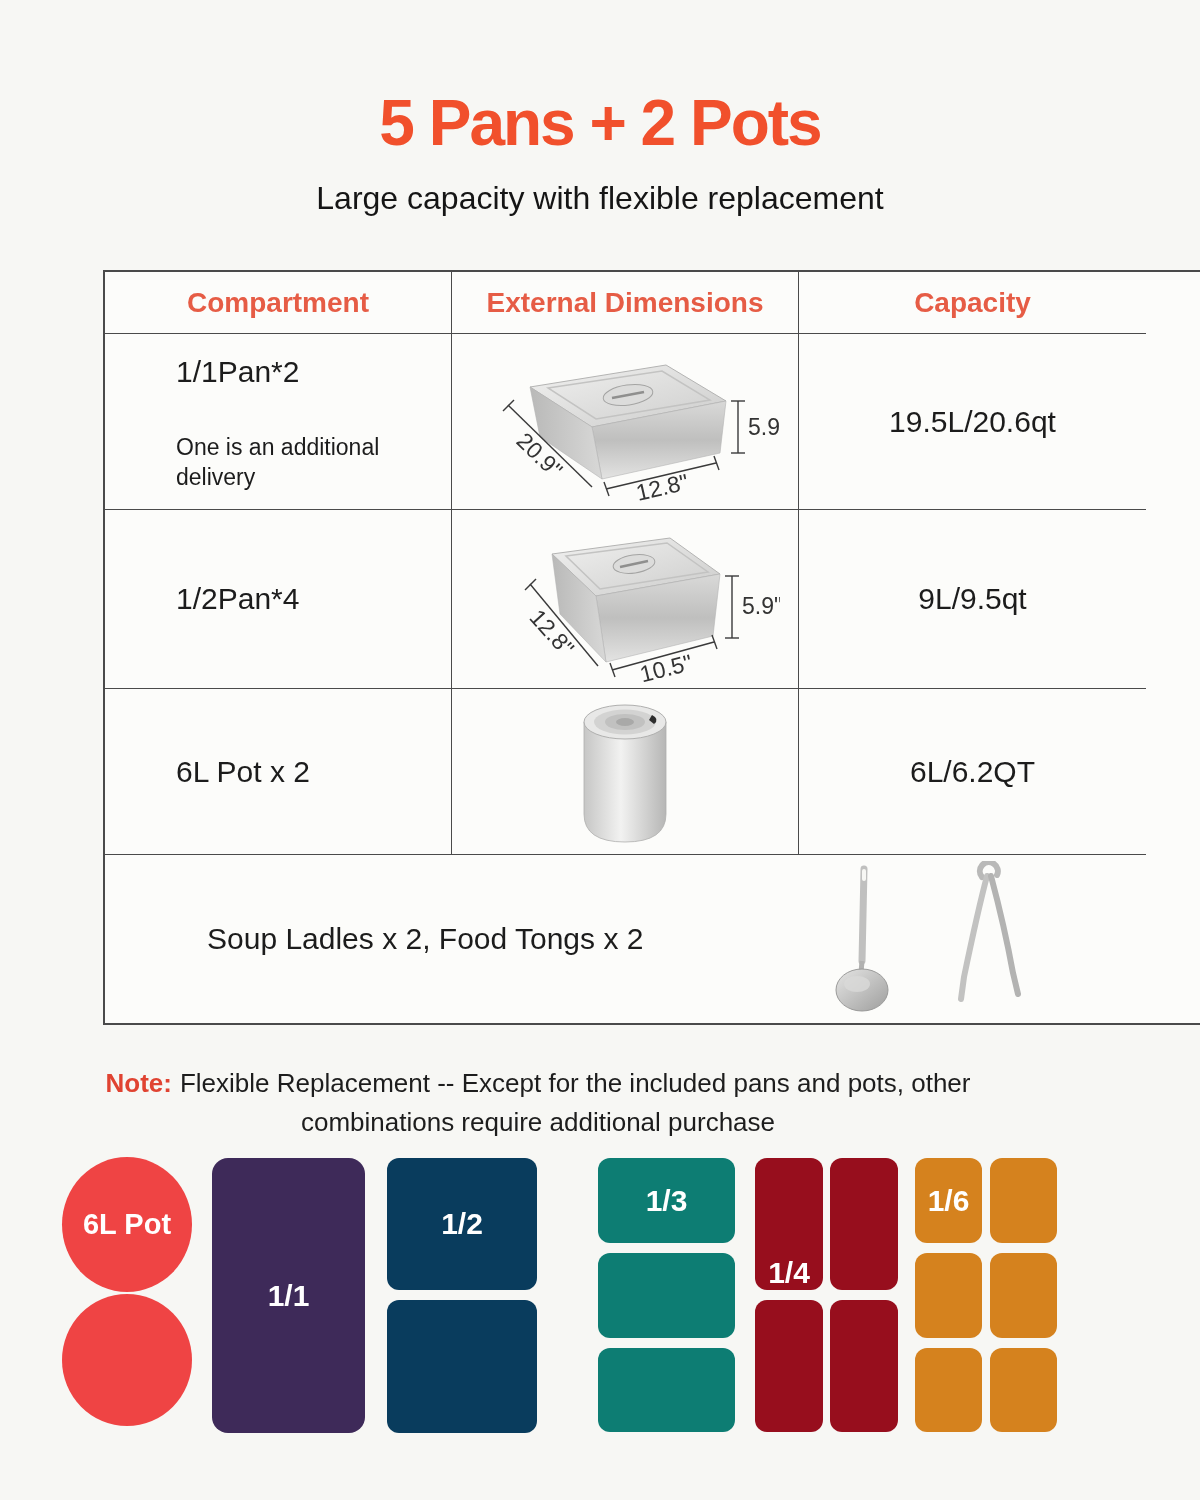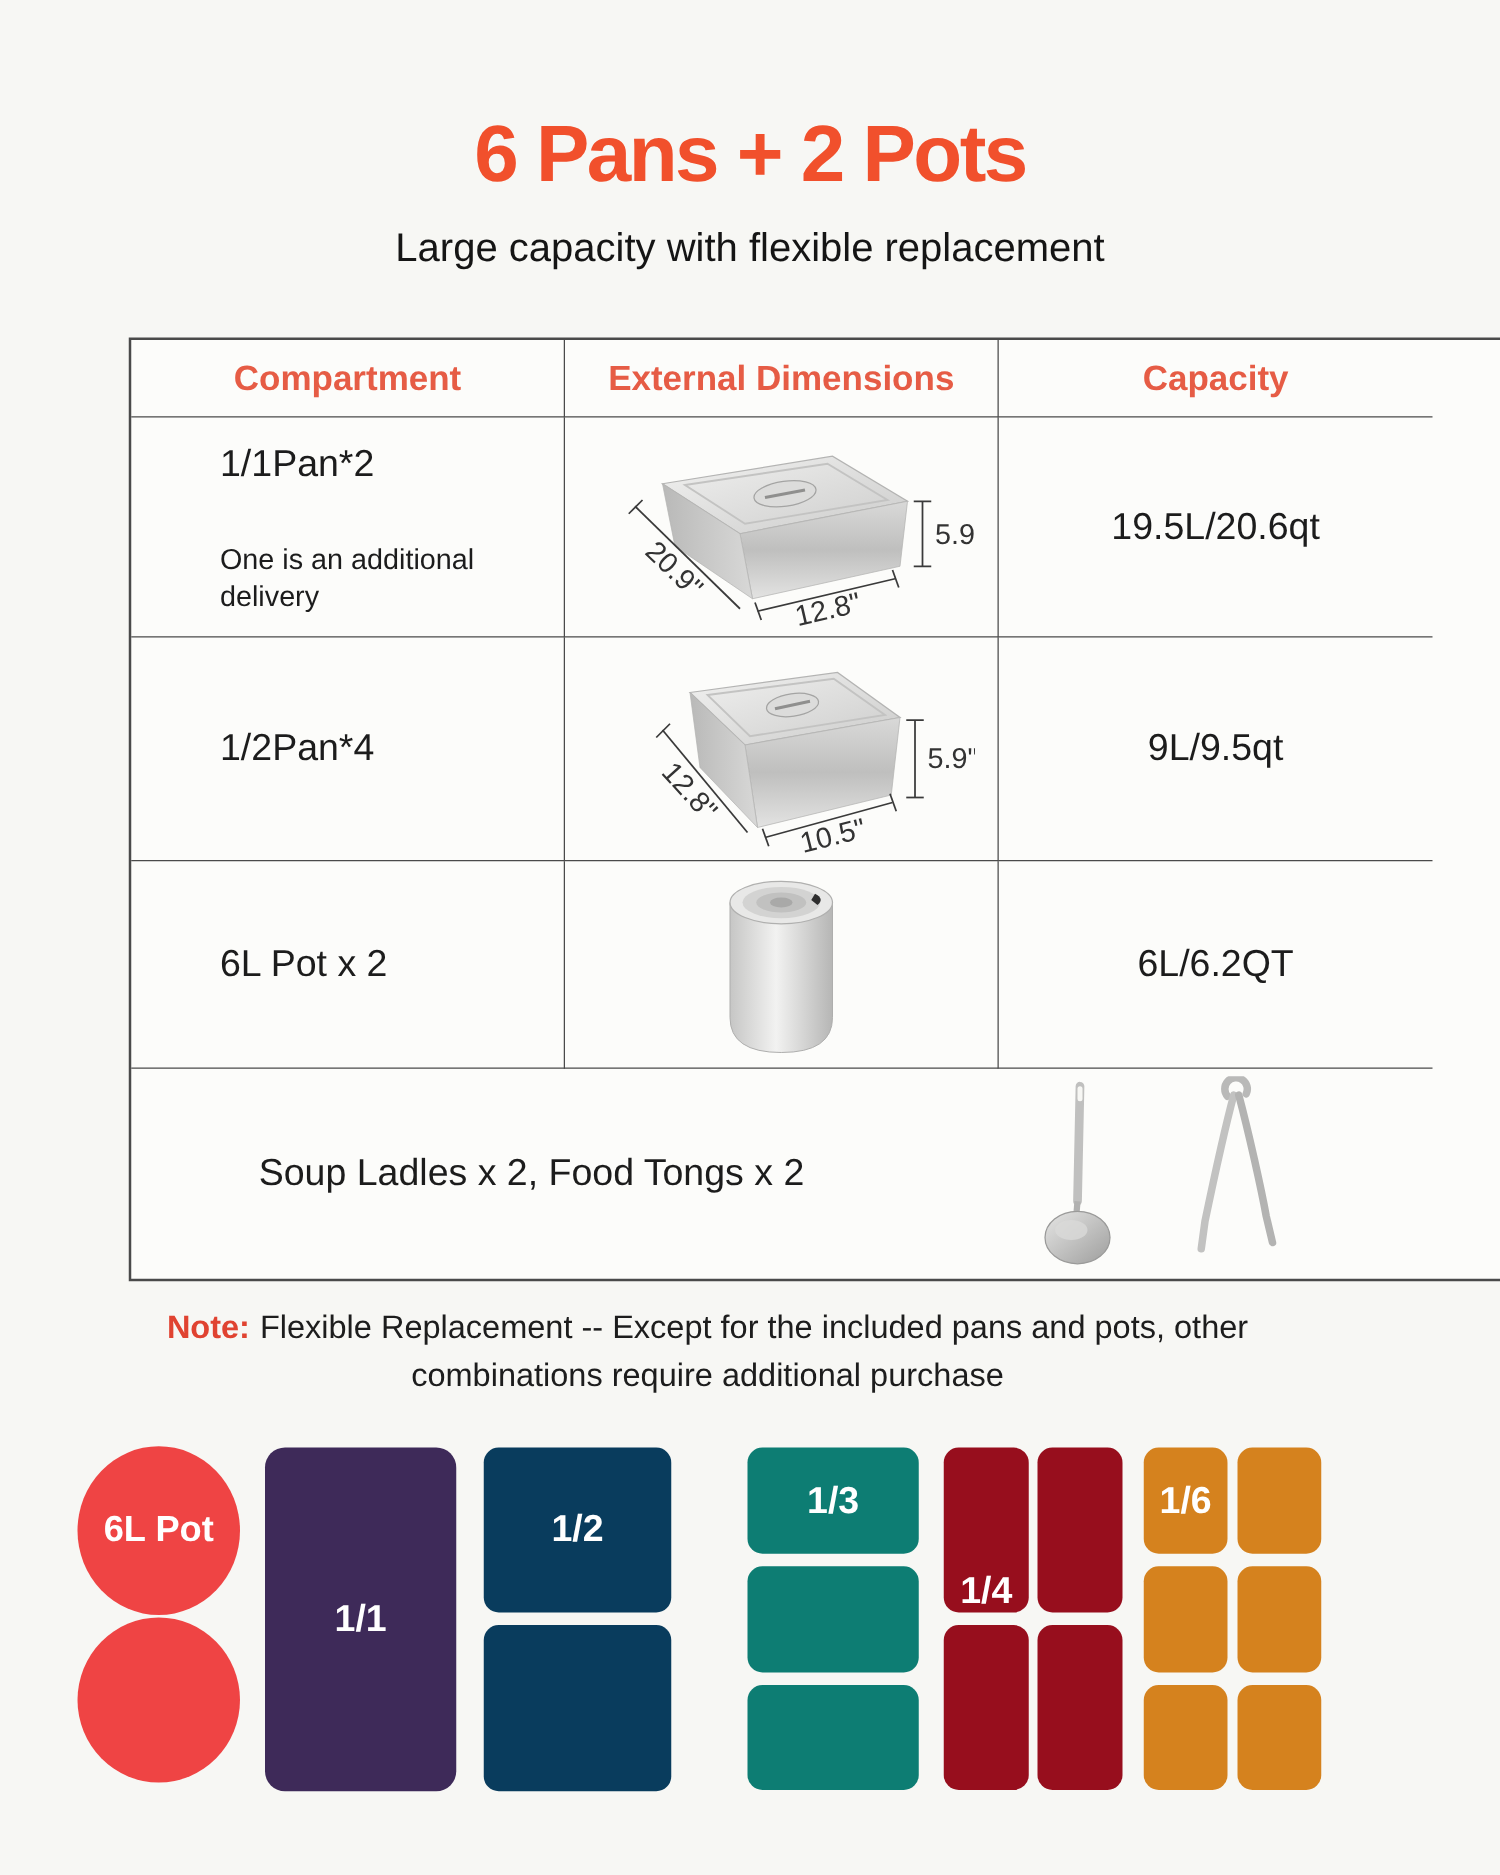--- a/index.html
+++ b/index.html
@@ -22,42 +22,42 @@
   .th{font-size:28px;font-weight:700;color:#e65c45;}
   .compart{flex-direction:column;align-items:flex-start;justify-content:center;padding-left:71px;gap:40px;}
   .compart .main{font-size:30px;color:#1c1c1c;line-height:40px;}
   .compart .sub{font-size:23px;color:#1c1c1c;line-height:30px;max-width:230px;}
   .capacity{font-size:30px;color:#1c1c1c;}
   .full-span{grid-column:1 / -1;justify-content:flex-start;padding-left:102px;font-size:30px;color:#1c1c1c;}
   .utensil{position:absolute;top:6px;}
   .utensil.ladle{left:726px;}
   .utensil.tongs{left:836px;}
 
-  .note{position:absolute;top:1042px;left:0;width:1076px;text-align:center;
-        font-size:26px;color:#1d1d1d;line-height:39px;margin-left:28px;}
+  .note{position:absolute;top:1064px;left:0;width:1076px;text-align:center;
+        font-size:26px;color:#1d1d1d;line-height:39px;}
   .note .note-label{font-weight:700;color:#e04331;margin-right:8px;}
 
   .shape{position:absolute;display:flex;align-items:center;justify-content:center;
          color:#ffffff;font-weight:700;font-size:30px;}
   .circle{border-radius:50%;background:#ef4444;font-size:29px;}
   .r-purple{background:#3e2a59;border-radius:16px;}
   .r-navy{background:#093c5d;border-radius:12px;}
   .r-teal{background:#0d7d73;border-radius:12px;}
   .r-red{background:#970e1d;border-radius:12px;}
   .r-orange{background:#d5821e;border-radius:12px;}
 
   svg text{font-family:"Liberation Sans",sans-serif;}
   .dim-text{font-size:23px;fill:#333;}
 </style>
 </head>
 <body>
 
 <div class="page">
 
-  <div class="title">6 Pans + 2 Pots</div>
+  <div class="title">5 Pans + 2 Pots</div>
   <div class="subtitle">Large capacity with flexible replacement</div>
 
   <div class="spec-table">
 
     <div class="cell th">Compartment</div>
     <div class="cell th">External Dimensions</div>
     <div class="cell th lastcol">Capacity</div>
 
     <div class="cell compart">
       <div class="main">1/1Pan*2</div>

